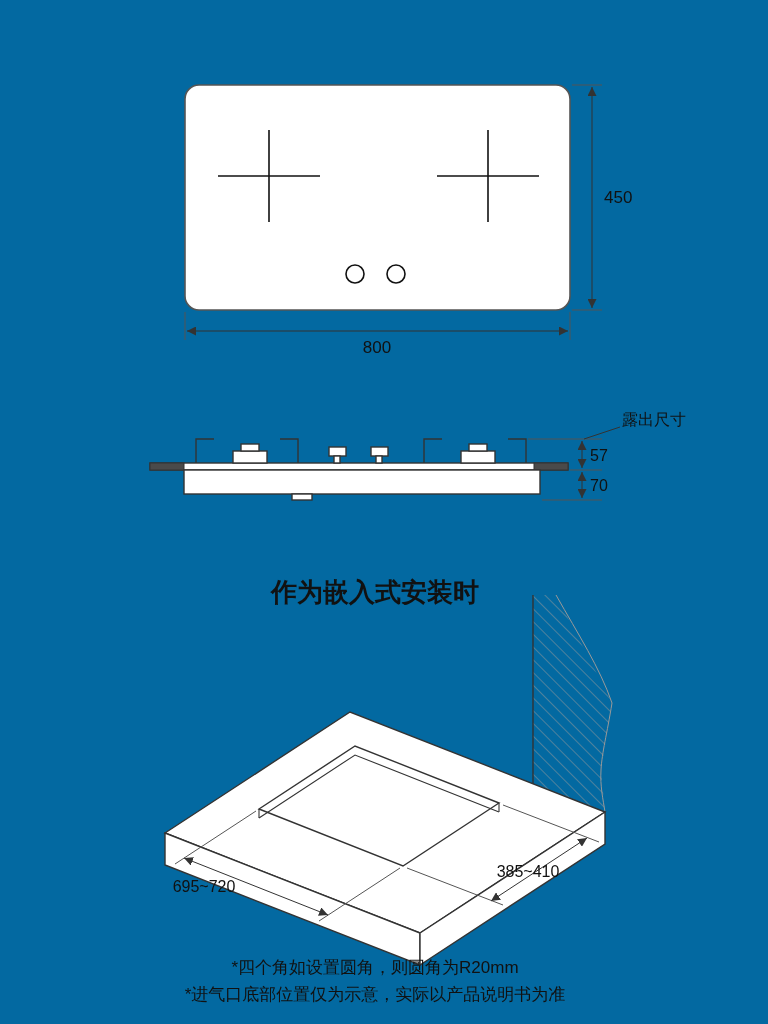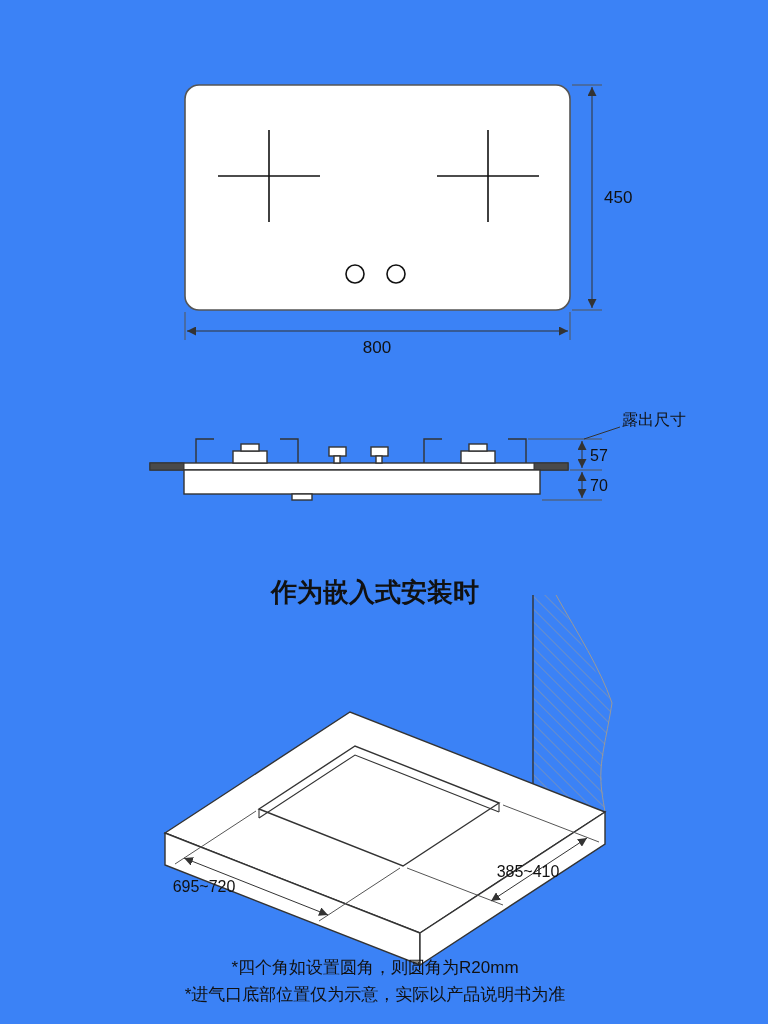--- a/index.html
+++ b/index.html
@@ -1,19 +1,19 @@
 <!DOCTYPE html>
 <html><head>
 <meta charset="utf-8">
 <style>
   html, body { margin: 0; padding: 0; background: #ffffff; }
   .page {
     position: relative;
     width: 768px; height: 1024px;
-    background: #3b82f6;
+    background: #0369a1;
     font-family: "Liberation Sans", sans-serif;
     overflow: hidden;
   }
   svg { display: block; }
   text {
     font-family: "Liberation Sans", sans-serif;
     fill: #111111;
   }
   .dim-num { font-size: 17px; }
   .dim-num-sm { font-size: 16px; }

